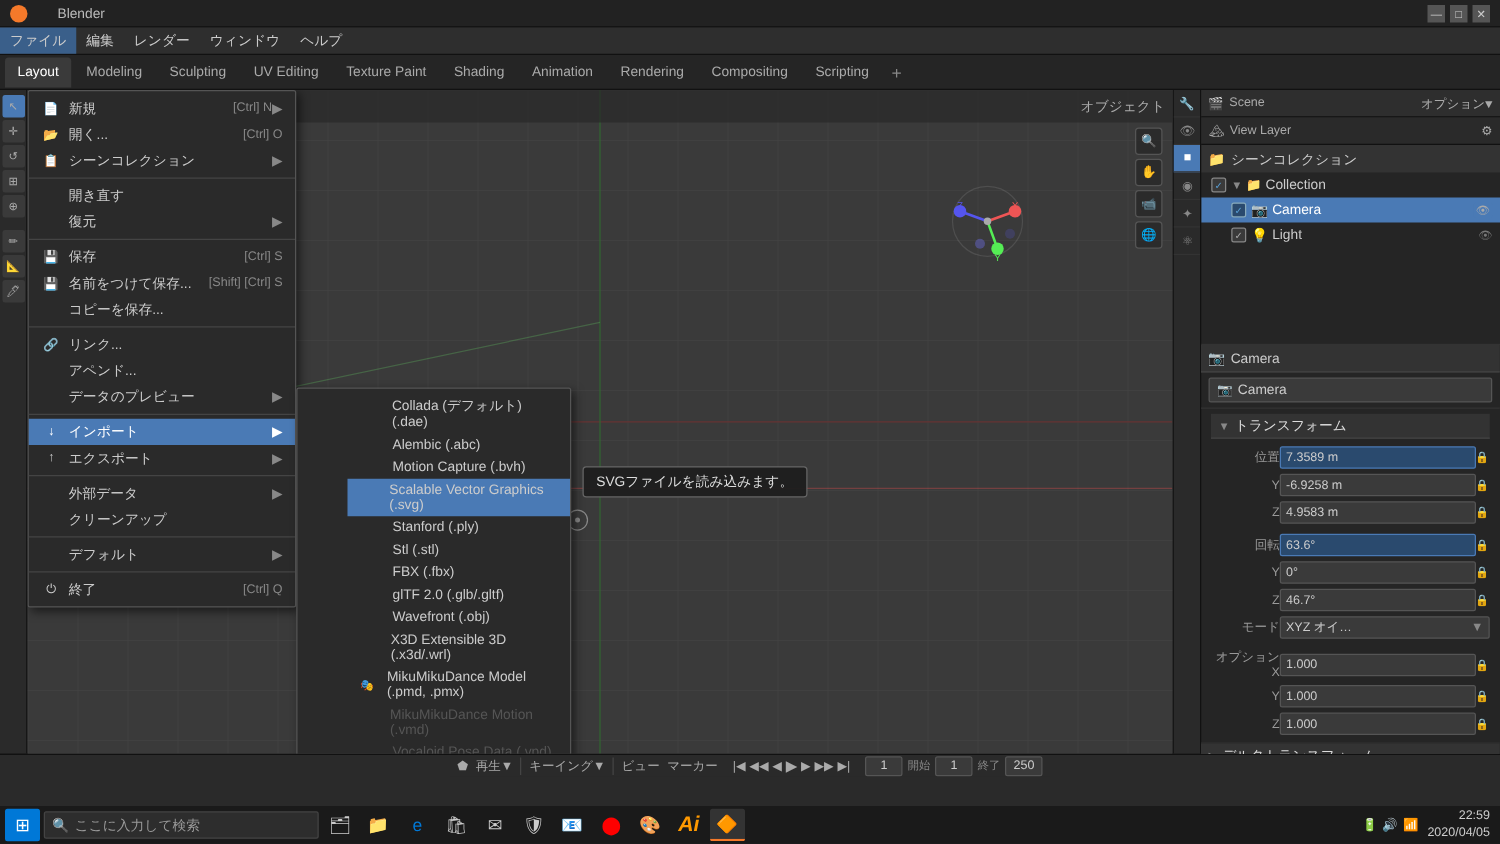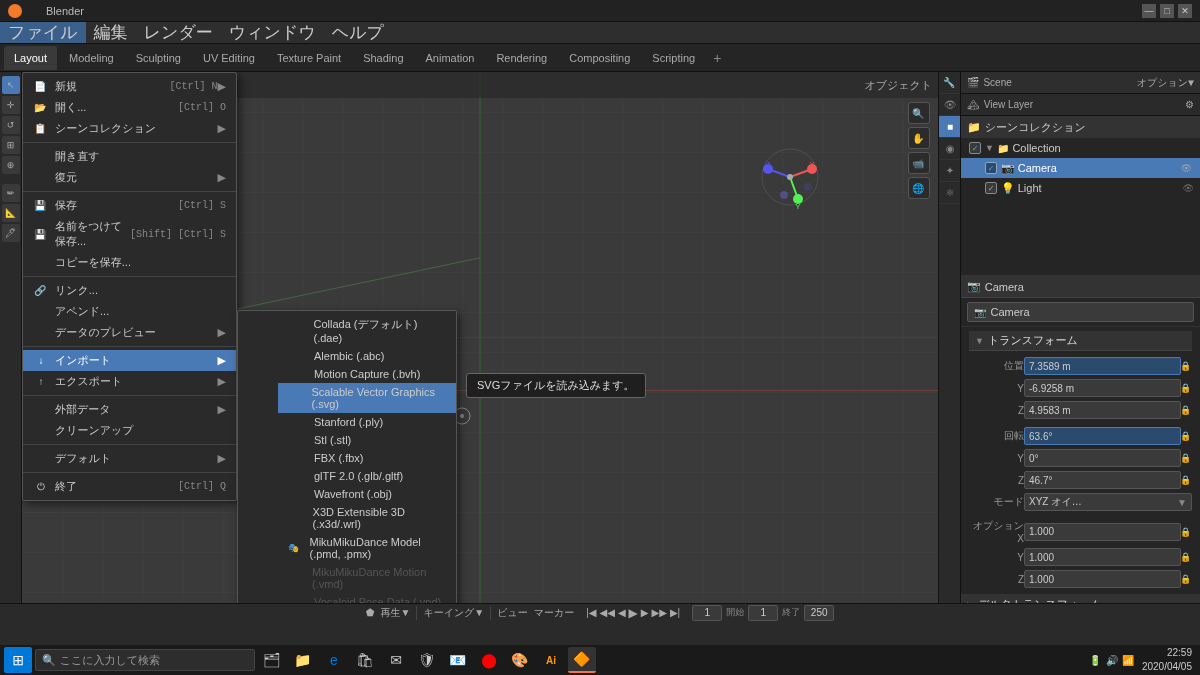--- a/index.html
+++ b/index.html
@@ -57,21 +57,21 @@
     
     #menubar {
       height: 22px;
       background: #2e2e2e;
       display: flex;
       align-items: center;
       border-bottom: 1px solid #111;
     }
     .menu-item {
       padding: 2px 8px;
-      font-size: 17px;
+      font-size: 11px;
       color: #ccc;
       cursor: pointer;
       height: 100%;
       display: flex;
       align-items: center;
     }
     .menu-item.highlight {
       background: #3a5f8a;
     }
 
@@ -236,21 +236,20 @@
     .fm-item-icon {
       width: 16px;
       margin-right: 6px;
       text-align: center;
       font-size: 10px;
     }
     .fm-item-shortcut {
       margin-left: auto;
       color: #888;
       font-size: 10px;
-      font-family: Liberation Mono, monospace;
     }
     .fm-item-arrow {
       margin-left: auto;
       color: #888;
     }
     .fm-separator {
       height: 1px;
       background: #444;
       margin: 3px 0;
     }
@@ -1067,21 +1066,21 @@
 
     <div class="tb-app">🗂</div>
     <div class="tb-app">📁</div>
     <div class="tb-app" style="color:#0078d7;">e</div>
     <div class="tb-app">🛍</div>
     <div class="tb-app">✉</div>
     <div class="tb-app">🛡</div>
     <div class="tb-app">📧</div>
     <div class="tb-app" style="color:#f00;">⬤</div>
     <div class="tb-app">🎨</div>
-    <div class="tb-app" style="color:#f90;font-weight:bold;font-size:10px;">Ai</div>
+    <div class="tb-app" style="color:#f90;font-weight:bold;font-size:17px;font-style:italic;">Ai</div>
     <div class="tb-app" style="background:#333;border-bottom:2px solid #f5792a;">🔶</div>
 
     <div style="flex:1;"></div>
 
     <div class="tb-tray" style="display:flex;align-items:center;gap:4px;font-size:10px;color:#ccc;">
       <span>🔋</span>
       <span>🔊</span>
       <span>📶</span>
     </div>
 

